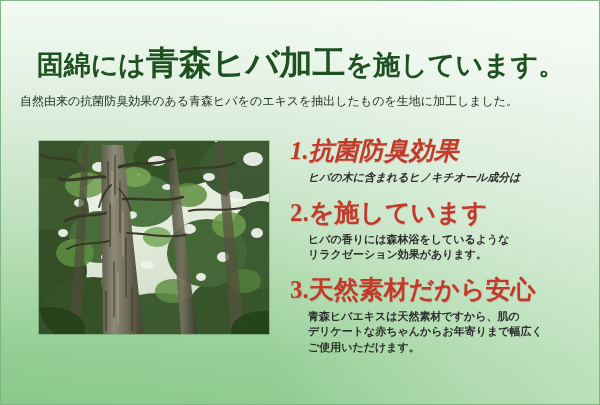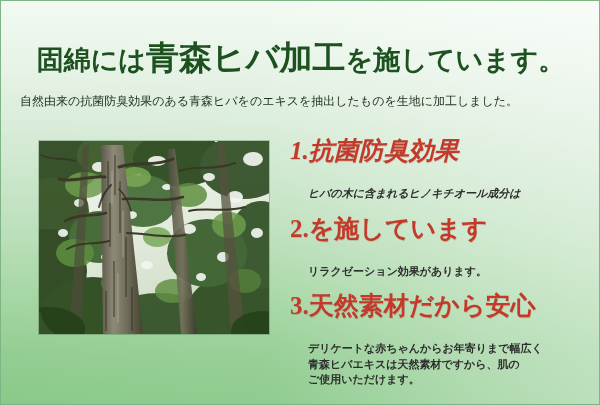--- a/index.html
+++ b/index.html
@@ -37,21 +37,21 @@
   .title {
     position: absolute;
     left: 0;
     top: 40px;
     width: 600px;
     text-align: center;
     color: #1d5120;
     font-family: "Liberation Serif", "DejaVu Serif", serif;
     font-weight: bold;
     font-size: 27px;
-    line-height: 34px;
+    line-height: 44px;
     white-space: nowrap;
     letter-spacing: 0px;
   }
   .title .big {
     font-size: 33px;
     letter-spacing: 0px;
   }
 
   
   .subtitle {
@@ -96,21 +96,21 @@
     font-size: 25px;
     line-height: 30px;
     white-space: nowrap;
     text-shadow: 0.5px 0.5px 0 rgba(120,30,20,0.18);
   }
   .feature-head .num {
     font-family: "Liberation Serif", "DejaVu Serif", serif;
   }
 
   .feature-body {
-    margin-top: 20px;
+    margin-top: 4px;
     padding-left: 18px;
     color: #2e2e2e;
     font-size: 11px;
     line-height: 15.5px;
     font-weight: bold;
     white-space: nowrap;
   }
   .feature-body div { white-space: nowrap; }
 
   .f1 { margin-bottom: 12px; font-style: italic; }
@@ -245,27 +245,28 @@
     <div class="feature f1">
       <div class="feature-head"><span class="num">1.</span><span>抗菌防臭効果</span></div>
       <div class="feature-body">
         <div>ヒバの木に含まれるヒノキチオール成分は</div>
       </div>
     </div>
 
     <div class="feature f2">
       <div class="feature-head"><span class="num">2.</span><span>を施しています</span></div>
       <div class="feature-body">
+        <div>ヒバの香りには森林浴をしているような</div>
         <div>リラクゼーション効果があります。</div>
       </div>
     </div>
 
     <div class="feature">
       <div class="feature-head"><span class="num">3.</span><span>天然素材だから安心</span></div>
       <div class="feature-body">
+        <div>青森ヒバエキスは天然素材ですから、肌の</div>
         <div>デリケートな赤ちゃんからお年寄りまで幅広く</div>
-        <div>青森ヒバエキスは天然素材ですから、肌の</div>
         <div>ご使用いただけます。</div>
       </div>
     </div>
 
   </div>
 </div>
 
 </body></html>

